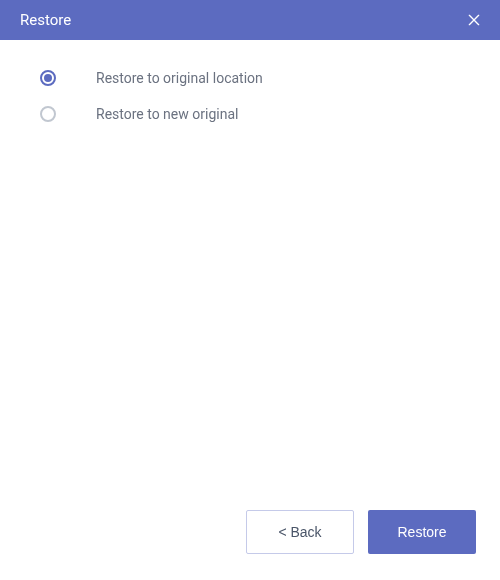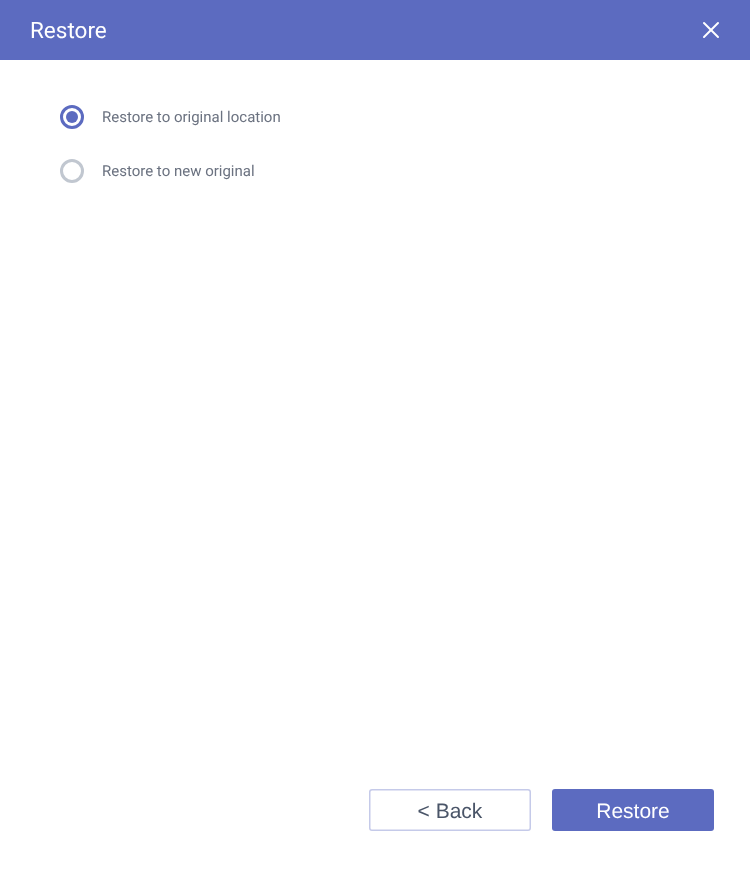--- a/index.html
+++ b/index.html
@@ -69,32 +69,33 @@
     .radio-circle.unselected {
       border-color: #c1c7d0;
     }
     .radio-dot {
       width: 8px;
       height: 8px;
       border-radius: 50%;
       background: #5c6bc0;
     }
     .radio-label {
-      font-size: 10px;
+      font-size: 14px;
       color: #6b7280;
+      margin-left: 28px;
     }
     .footer {
       padding: 20px 24px 26px;
       display: flex;
       justify-content: flex-end;
       gap: 14px;
     }
     .btn {
       min-width: 108px;
-      height: 28px;
+      height: 44px;
       font-size: 14px;
       border-radius: 2px;
       cursor: pointer;
       display: flex;
       align-items: center;
       justify-content: center;
       border: none;
     }
     .btn-secondary {
       background: #ffffff;

